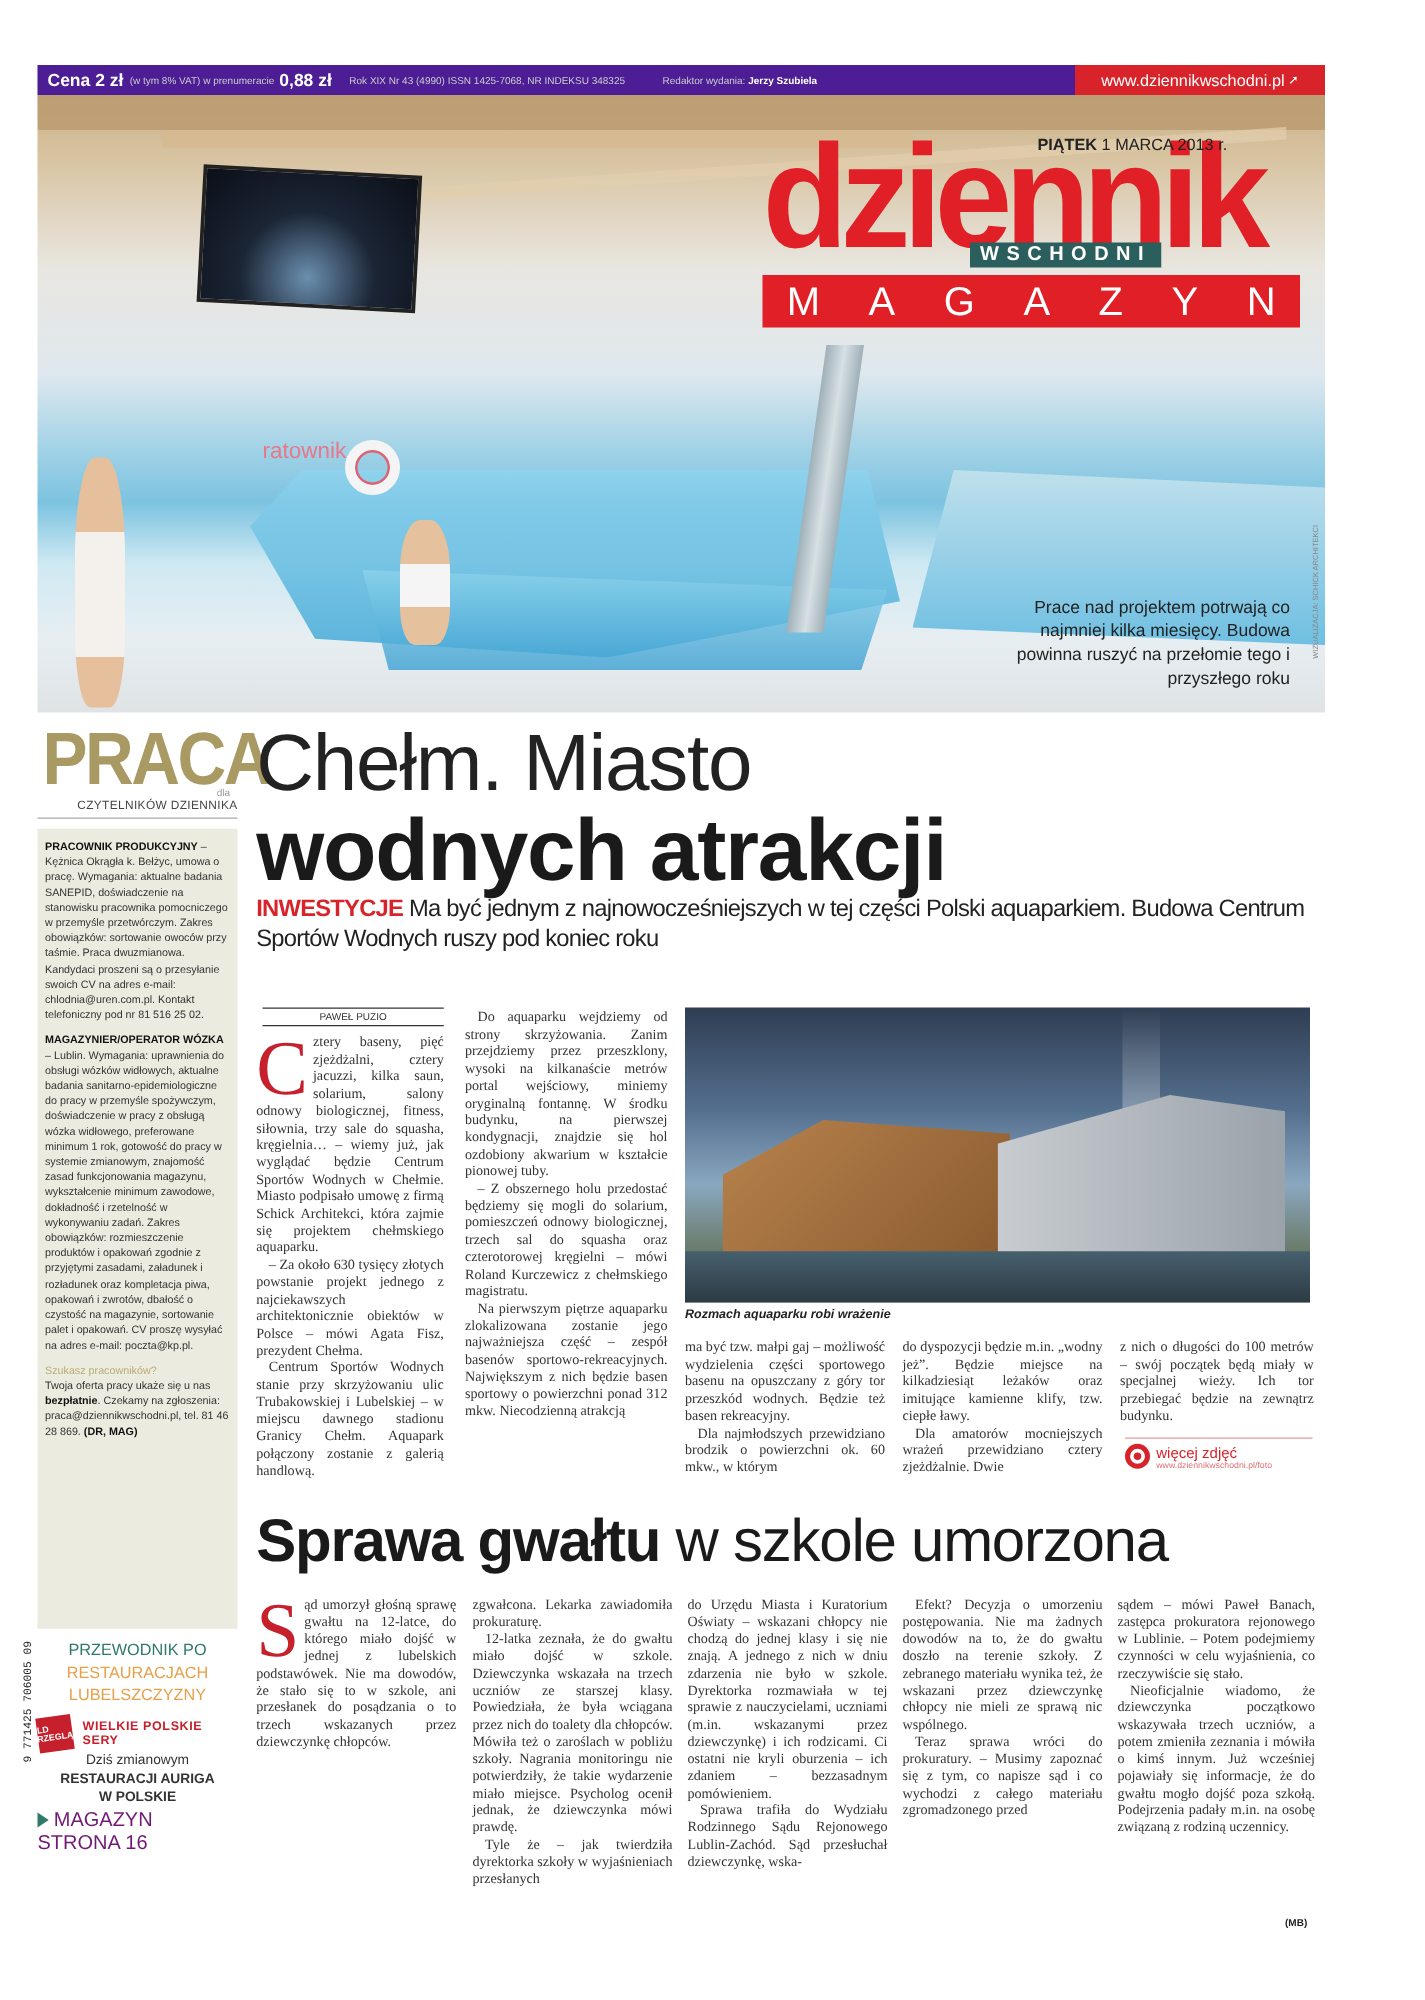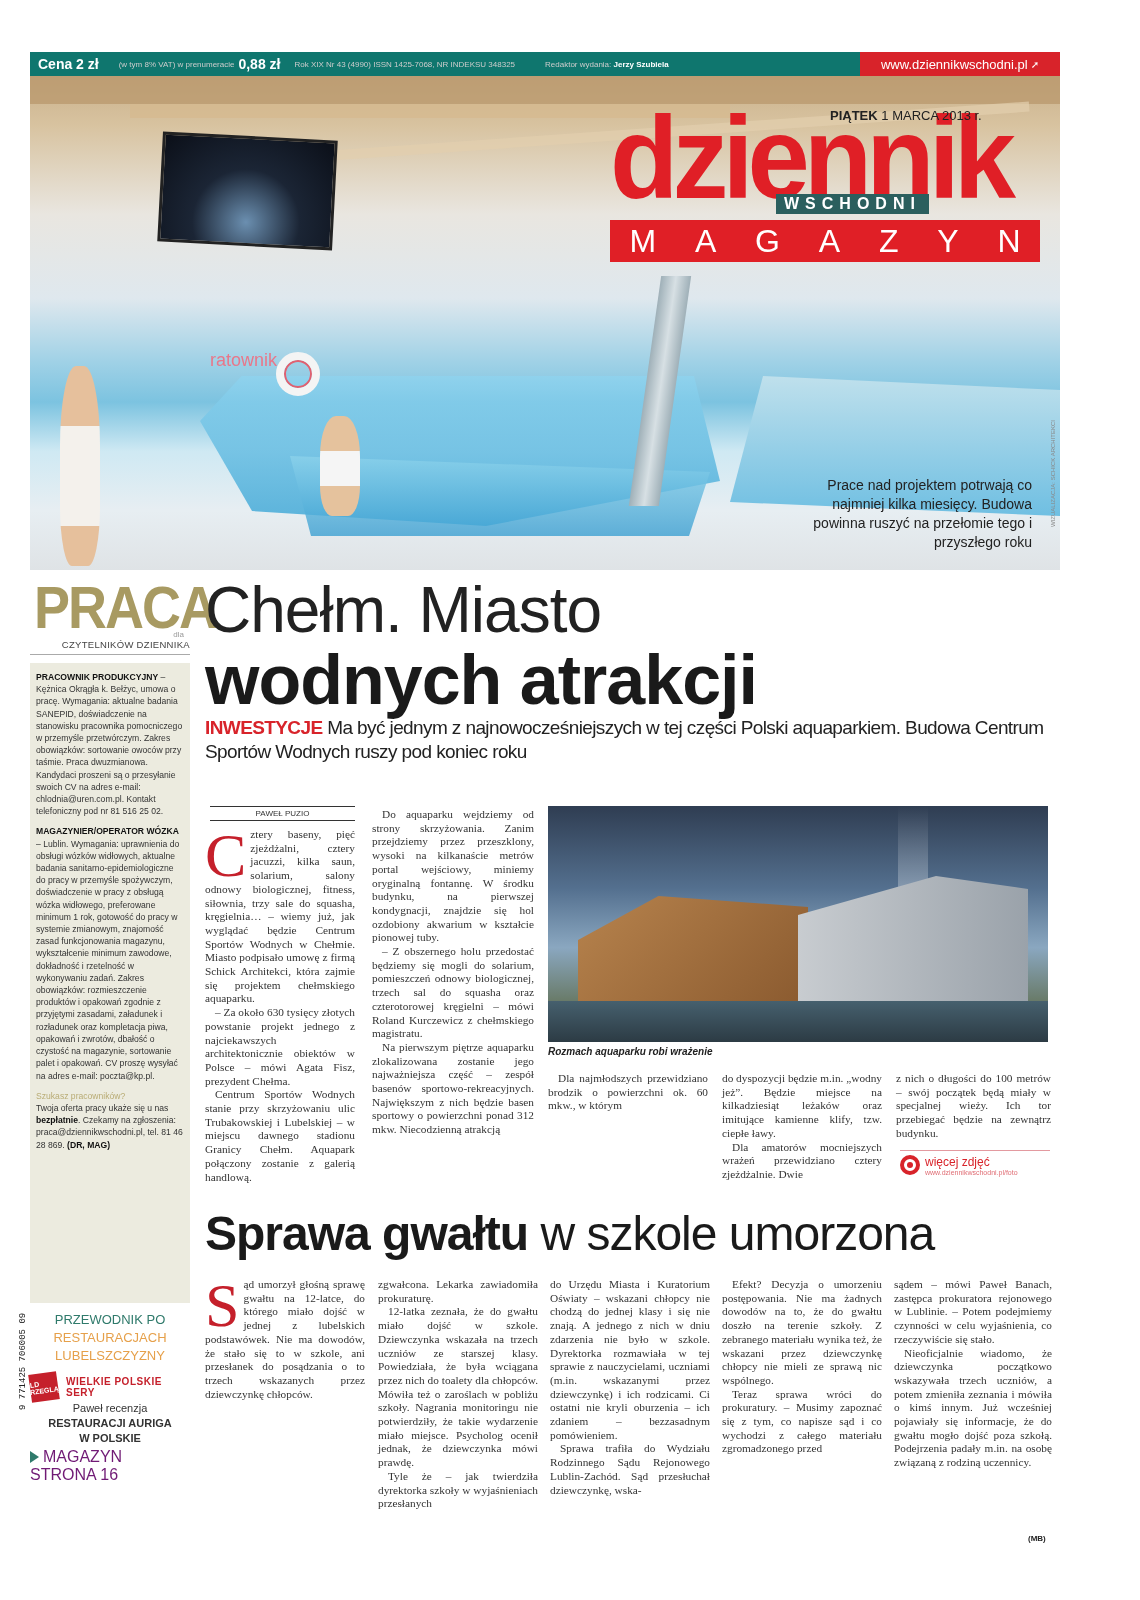--- a/index.html
+++ b/index.html
@@ -1,22 +1,22 @@
 <!DOCTYPE html>
 <html><head>
 <meta charset="utf-8">
 <style>
   *{box-sizing:border-box;margin:0;padding:0}
   html,body{width:1140px;height:1600px;background:#fff;overflow:hidden}
   body{position:relative;font-family:"Liberation Serif",serif;color:#222}
   .abs{position:absolute}
   
-  #topbar{left:30px;top:52px;width:1030px;height:24px;background:#0f766e;color:#eee;font-family:"Liberation Sans",sans-serif;display:flex;align-items:center}
+  #topbar{left:30px;top:52px;width:1030px;height:24px;background:#4c1d95;color:#eee;font-family:"Liberation Sans",sans-serif;display:flex;align-items:center}
   #topbar .price{font-weight:bold;font-size:14px;margin-left:8px;color:#fff}
-  #topbar .small{font-size:8px;color:#ccc;margin-left:20px}
+  #topbar .small{font-size:8px;color:#ccc;margin-left:5px}
   #topbar .sub{font-weight:bold;font-size:14px;margin-left:4px;color:#fff}
   #topbar .issue{font-size:8px;color:#ccc;margin-left:14px}
   #topbar .editor{font-size:8px;color:#ccc;margin-left:30px}
   #topbar .editor b{color:#fff}
   #topbar .url{margin-left:auto;height:24px;background:#d8232a;color:#fff;font-size:13px;padding:0 12px;display:flex;align-items:center;width:200px;justify-content:center}
   
   #hero{left:30px;top:76px;width:1030px;height:494px;overflow:hidden;
     background:linear-gradient(180deg,#c9b08a 0%,#d8c3a0 10%,#e9e6e0 28%,#dfe8ee 45%,#9fd1e6 58%,#7cc3e0 66%,#cfe9f3 76%,#e7eef2 88%,#dfe3e6 100%)}
   .beam{position:absolute;background:#c8a877;opacity:.7}
   .pool{position:absolute;left:170px;top:300px;width:520px;height:150px;background:linear-gradient(180deg,#8fd3ee,#3fa7d6);clip-path:polygon(8% 0,95% 0,100% 70%,55% 100%,10% 90%,0 30%);opacity:.85}
@@ -144,21 +144,21 @@
   <div id="guide">
     <div class="l1">PRZEWODNIK PO</div>
     <div class="l2">RESTAURACJACH</div>
     <div class="l3">LUBELSZCZYZNY</div>
   </div>
   <div id="wps">
     <div class="logo">OLD PRZEGLĄD</div>
     <div class="t">WIELKIE POLSKIE SERY</div>
   </div>
   <div id="review">
-    <div>Paweł recenzja</div>
+    <div>Dziś zmianowym</div>
     <b style="display:block">RESTAURACJI AURIGA</b>
     <b style="display:block">W POLSKIE</b>
   </div>
   <div id="mag-link"><span class="tri"></span><span>MAGAZYN STRONA 16</span></div>
 </div>
 <div id="barcode-num" class="abs">9 771425 706005 09</div>
 
 <div id="headline1" class="abs">Chełm. Miasto</div>
 <div id="headline2" class="abs">wodnych atrakcji</div>
 <div id="lead" class="abs"><span class="kicker">INWESTYCJE</span><span> Ma być jednym z najnowocześniejszych w tej części Polski aquaparkiem. Budowa Centrum Sportów Wodnych ruszy pod koniec roku</span></div>
@@ -177,20 +177,21 @@
 
 <div id="photo2" class="abs">
   <div class="beam"></div>
   <div class="bldg1"></div>
   <div class="bldg2"></div>
   <div class="water"></div>
 </div>
 <div id="photo2-caption" class="abs">Rozmach aquaparku robi wrażenie</div>
 
 <div class="col" style="left:548px;top:1072px;width:160px">
+  <p class="first">ma być tzw. małpi gaj – możliwość wydzielenia części sportowego basenu na opuszczany z góry tor przeszkód wodnych. Będzie też basen rekreacyjny.</p>
   <p>Dla najmłodszych przewidziano brodzik o powierzchni ok. 60 mkw., w którym</p>
 </div>
 <div class="col" style="left:722px;top:1072px;width:160px">
   <p class="first">do dyspozycji będzie m.in. „wodny jeż”. Będzie miejsce na kilkadziesiąt leżaków oraz imitujące kamienne klify, tzw. ciepłe ławy.</p>
   <p>Dla amatorów mocniejszych wrażeń przewidziano cztery zjeżdżalnie. Dwie</p>
 </div>
 <div class="col" style="left:896px;top:1072px;width:155px">
   <p class="first">z nich o długości do 100 metrów – swój początek będą miały w specjalnej wieży. Ich tor przebiegać będzie na zewnątrz budynku.</p>
 </div>
 <div id="more-photos" class="abs">

